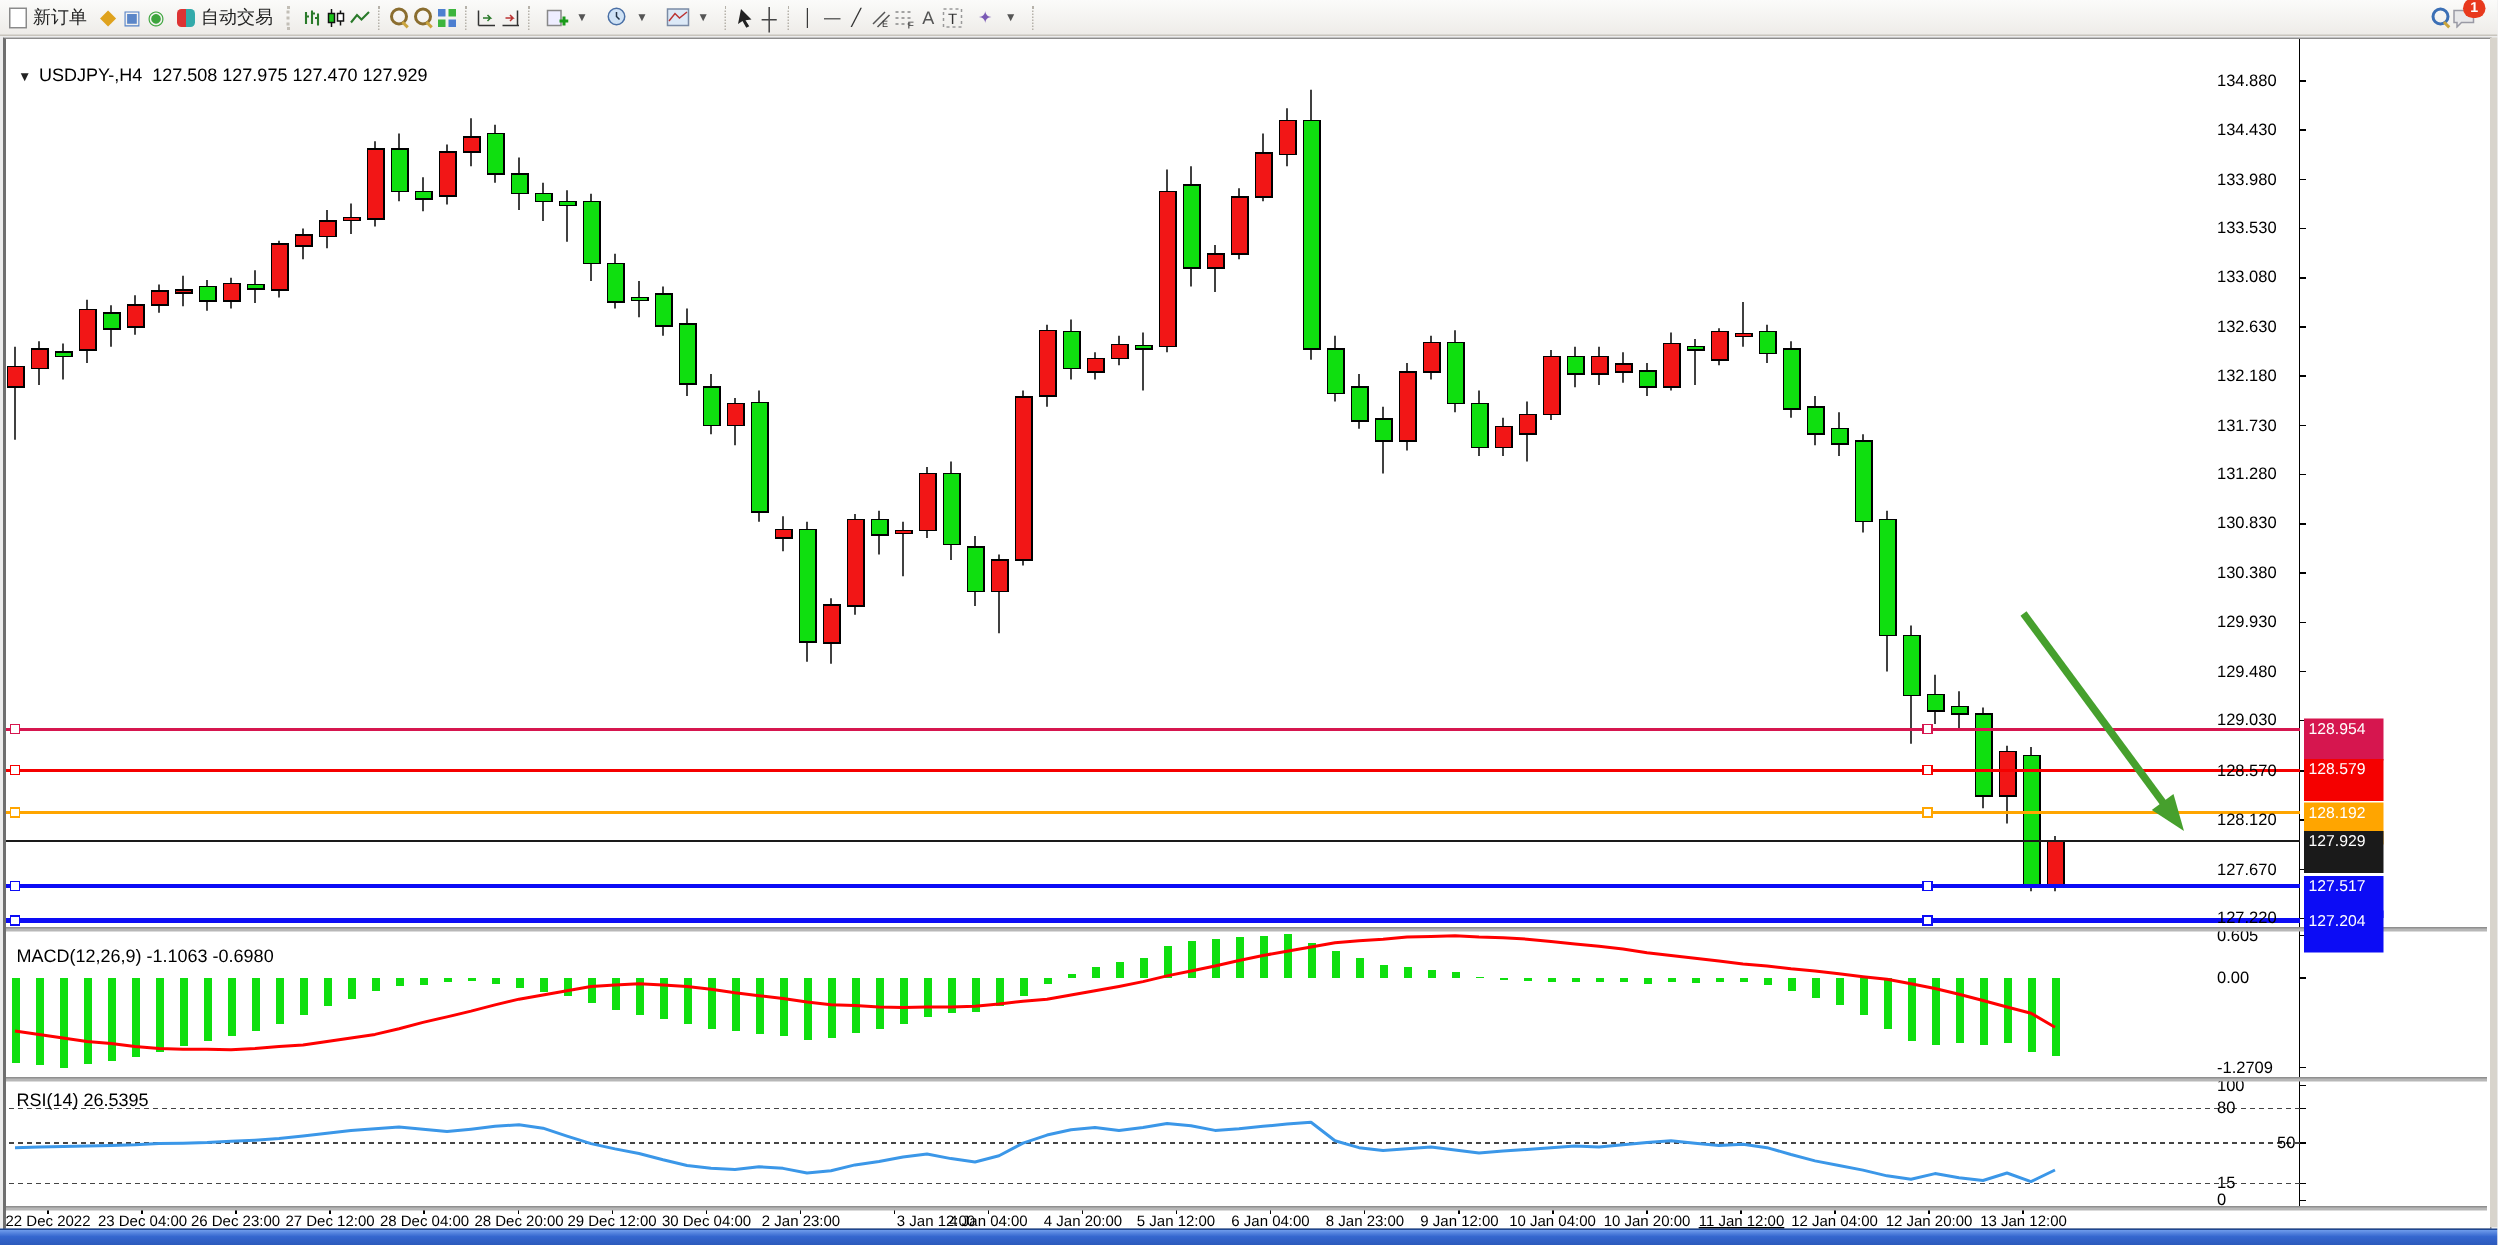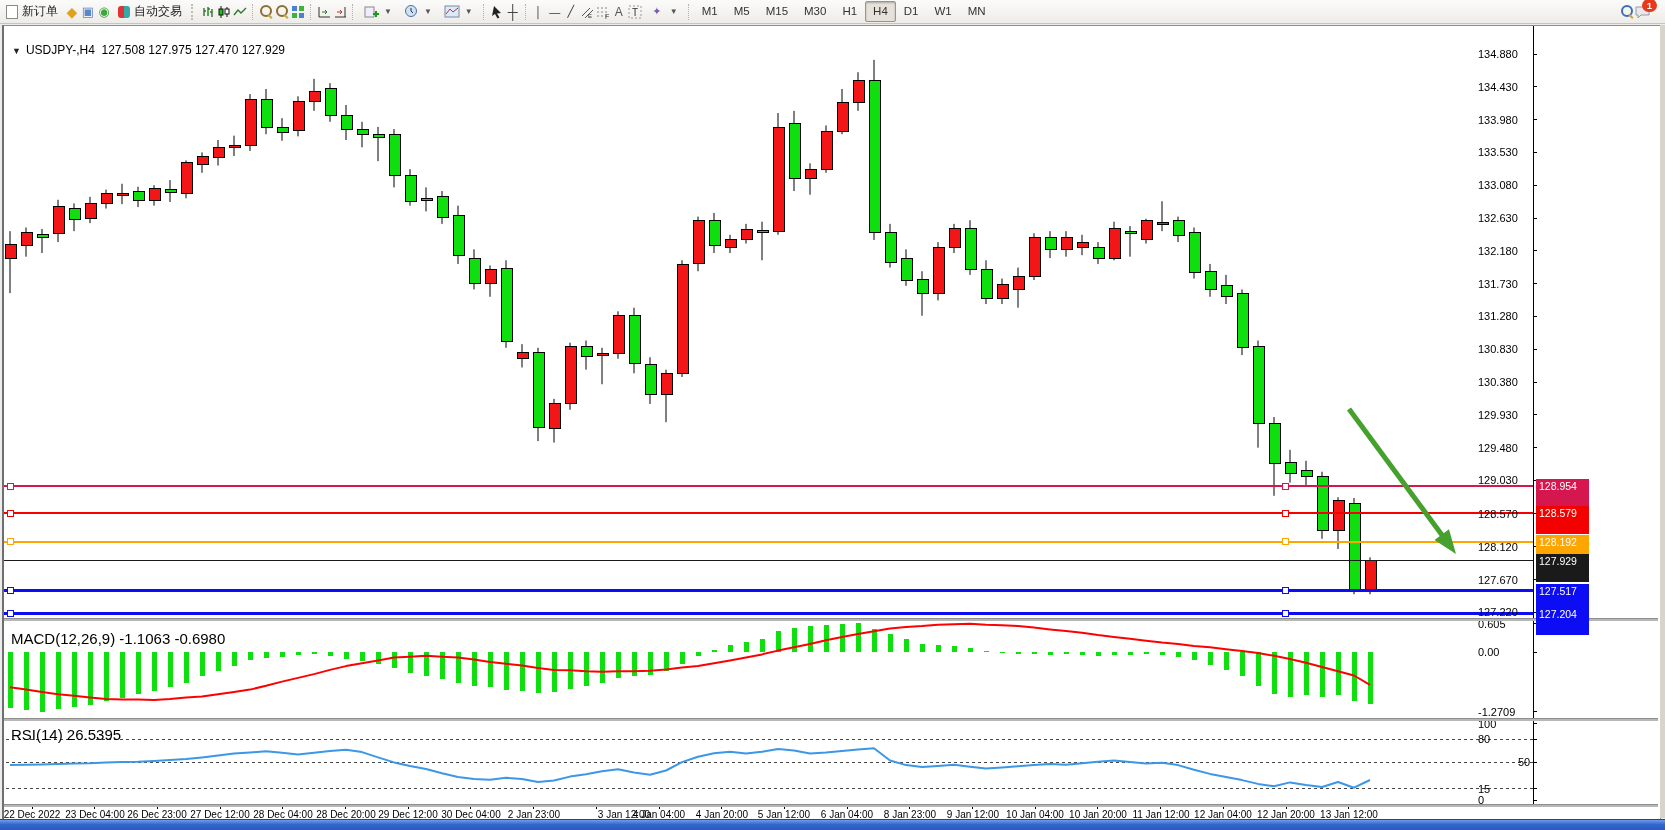--- a/index.html
+++ b/index.html
@@ -25,21 +25,21 @@
   
   #chartwin{position:absolute;left:2px;top:25px;width:1656px;height:793px;background:#fff;
     border:1px solid #8d8d8d;border-left:2px solid #6f6f6f;}
   #title{position:absolute;left:8px;top:17px;font-size:12px;color:#000;}
   #title .tri{font-size:9px;color:#222;margin-right:5px;}
   .sep-h{position:absolute;left:0;width:1654px;height:2px;background:#b7b7b7;border-top:1px solid #8f8f8f;}
   #svgc{position:absolute;left:0;top:0;width:1654px;height:791px;}
   .axlabel{position:absolute;left:1474px;font-size:11px;color:#000;height:12px;line-height:12px;}
   .ptag{position:absolute;left:1532px;width:50px;height:28px;line-height:14px;font-size:10.5px;
     color:#fff;padding-left:3px;z-index:5;}
-  .indlabel{position:absolute;left:7px;font-size:15px;color:#000;z-index:4;}
+  .indlabel{position:absolute;left:7px;font-size:12px;color:#000;z-index:4;}
   .tlabel{position:absolute;font-size:10px;color:#000;transform:translateX(-50%);top:783px;white-space:nowrap;}
   
   #taskbar{position:absolute;left:0;top:819px;width:1665px;height:11px;
     background:linear-gradient(#6f9ceb,#3567cf 40%,#2a57b8);border-top:1px solid #1e4691;}
   #rstrip{position:absolute;left:1660px;top:25px;width:5px;height:793px;background:#d8d4cc;}
 </style>
 </head>
 <body>
 
 <div id="stage">
@@ -152,31 +152,20 @@
       <svg width="14" height="14">
           <rect x="1" y="1" width="12" height="12" fill="none" stroke="#999" stroke-dasharray="2,2"></rect>
           <text x="4" y="11" font-size="10" fill="#333">T</text>
         </svg>
       </span>
     <span class="tbtn">
       <span class="ticon" style="color:#7a5ab5;">✦</span>
         <span class="dd">▼</span>
       </span>
     <span class="tsep"></span>
-    <span id="tfbar" style="display:flex;">
-        <span class="tf">M1</span>
-        <span class="tf">M5</span>
-        <span class="tf">M15</span>
-        <span class="tf">M30</span>
-        <span class="tf">H1</span>
-        <span class="tf active">H4</span>
-        <span class="tf">D1</span>
-        <span class="tf">W1</span>
-        <span class="tf">MN</span>
-      </span>
     <div style="flex:1"></div>
     <span class="ticon">
         <span class="mag"></span>
       </span>
     <span class="ticon" style="position:relative;margin-right:14px;">
       <svg width="16" height="14">
           <path d="M1 2h13v8H6l-3 3v-3H1z" fill="#e8e8ea" stroke="#9a9aa5"></path>
         </svg>
       <span class="badge">1</span>
     </span>

